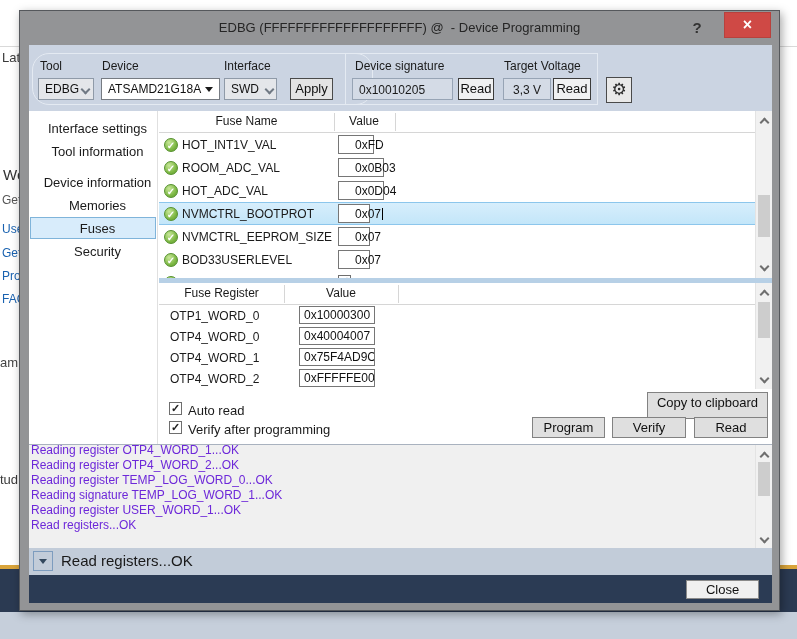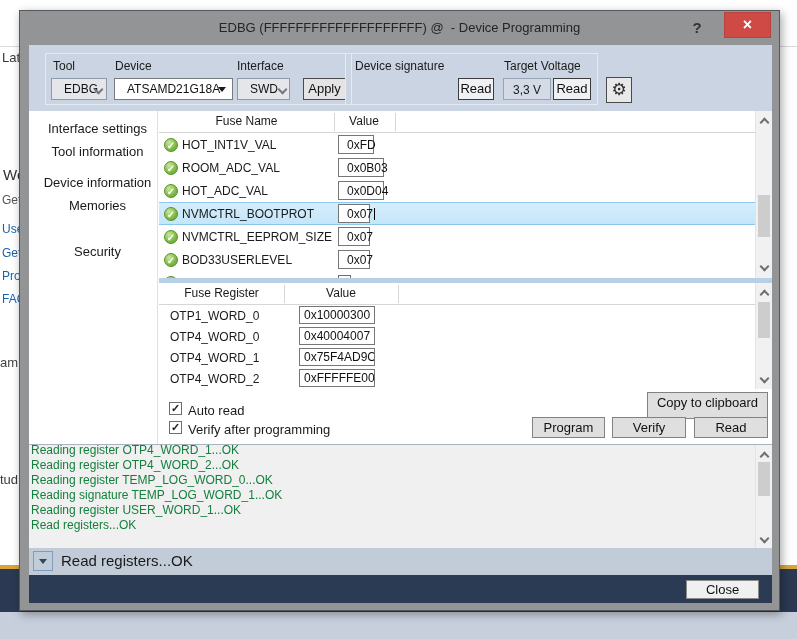--- a/index.html
+++ b/index.html
@@ -29,25 +29,25 @@
   .titlebar { position:absolute; left:0; top:0; width:759px; height:34px; background:#939496; }
   .title { position:absolute; left:0; right:0; top:9px; text-align:center; font-size:13px; color:#252525; }
   .btn-help { position:absolute; right:72px; top:8px; width:20px; height:20px; text-align:center;
               font-weight:bold; font-size:15px; color:#333; cursor:default; }
   .btn-close-x { position:absolute; right:8px; top:1px; width:47px; height:26px; background:#cf4945;
                  border:1px solid #b8413d; text-align:center; color:#fff; font-size:16px; font-weight:bold; line-height:24px; }
 
   
   .toolbar { position:absolute; left:9px; top:34px; width:743px; height:66px; background:#cbd4e2; }
   .tb-panel { position:absolute; top:8px; height:52px; border:1px solid #e4eaf2; }
-  .panel1 { left:16px;  width:307px; }
+  .panel1 { left:3px;  width:341px;border-radius:17px; }
   .panel2 { left:316px; width:253px; }
   .tb-lbl { position:absolute; top:5px; font-size:12px; color:#1a1a1a; white-space:nowrap; }
   .dd { position:absolute; top:24px; height:22px; border:1px solid #8f9aa8; background:#e4e6ea;
-        font-size:12px; color:#111; padding:3px 0 0 12px; }
+        font-size:12px; color:#111; padding:3px 0 0 6px; }
   .dd-white { background:#ffffff; border-color:#767b82; }
   .tri-dn { width:0; height:0; border-left:4px solid transparent; border-right:4px solid transparent;
             border-top:5px solid #1a1a1a; position:absolute; right:6px; top:8px; }
   .btn { background:#dfdfdf; border:1px solid #828282; font-size:13px; color:#111;
          text-align:center; position:absolute; }
   .btn-apply { left:257px; top:24px; width:43px; height:22px; line-height:20px; border-color:#4a4a4a; background:#e4e4e4; }
   .robox { position:absolute; top:24px; height:22px; background:#d4dbe6; border:1px solid #97a4b5;
            font-size:12px; color:#1a1a1a; padding:4px 0 0 6px; }
   .btn-read { top:24px; height:22px; line-height:19px; background:#f0f1f2; border-color:#3c3c3c; }
   .btn-gear { position:absolute; left:577px; top:32px; width:26px; height:26px; background:#e9e9e9;
@@ -66,21 +66,21 @@
   .tbl-head { position:absolute; left:0; top:0; right:17px; height:22px; border-bottom:1px solid #d6d6d6; }
   .th { position:absolute; top:3px; font-size:12px; color:#1a1a1a; text-align:center; }
   .th-sep { position:absolute; top:2px; width:1px; height:18px; background:#d6d6d6; }
   .row { position:absolute; left:0; right:17px; height:23px; }
   .row-sel { background:linear-gradient(#d7eefc,#c3e6f9); border-top:1px solid #8cc6ec; border-bottom:1px solid #8cc6ec; }
   .okicon { position:absolute; left:5px; top:5px; width:14px; height:14px; border-radius:50%;
             background:radial-gradient(circle at 35% 30%, #c9e89a, #7cb743 62%, #5f9c2f);
             border:1px solid #55912d; color:#fff; font-size:10px; font-weight:bold; text-align:center; line-height:13px; }
   .fname { position:absolute; left:23px; top:5px; font-size:12px; color:#1a1a1a; white-space:nowrap; }
   .vbox { position:absolute; left:179px; top:2px; height:19px; background:#fff; border:1px solid #767676;
-          font-size:12px; color:#111; padding:2px 3px 0 8px; white-space:nowrap; }
+          font-size:12px; color:#111; padding:2px 3px 0 16px; white-space:nowrap; }
   .caret { display:inline-block; width:1px; height:12px; background:#000; vertical-align:-2px; margin-left:1px; }
   .cb { position:absolute; width:13px; height:13px; background:#fff; border:1px solid #6e6e6e;
         font-size:11px; font-weight:bold; color:#222; line-height:11px; text-align:center; }
 
   .splitter { position:absolute; left:130px; top:167px; width:613px; height:5px; background:#b7d0e6; }
 
   .reg-row { position:absolute; left:0; right:17px; height:21px; }
   .rname { position:absolute; left:11px; top:4px; font-size:12px; color:#1a1a1a; white-space:nowrap; }
   .rbox { position:absolute; left:140px; top:1px; width:76px; height:18px; background:#fff; border:1px solid #767676;
           font-size:12px; color:#111; padding:1px 0 0 4px; white-space:nowrap; overflow:hidden; }
@@ -100,21 +100,21 @@
   .btn-program { left:503px; top:306px; width:73px; height:21px; line-height:19px; }
   .btn-verify { left:583px; top:306px; width:74px; height:21px; line-height:19px; }
   .btn-read3 { left:665px; top:306px; width:74px; height:21px; line-height:19px; }
   .chk-row { position:absolute; left:140px; height:15px; }
   .chk-row .cb { left:0; top:0; }
   .chk-lbl { position:absolute; left:19px; top:1px; font-size:13px; color:#1a1a1a; white-space:nowrap; }
 
   
   .log { position:absolute; left:9px; top:433px; width:743px; height:104px; background:#f0f0f0;
          border-top:1px solid #a9b2bf; overflow:hidden; }
-  .log-line { font-size:12px; color:#15803d; line-height:15px; padding-left:2px; white-space:nowrap; }
+  .log-line { font-size:12px; color:#6d28d9; line-height:15px; padding-left:2px; white-space:nowrap; }
   .log .first { margin-top:-2px; }
 
   
   .statusrow { position:absolute; left:9px; top:537px; width:743px; height:27px; background:#c2ccd9; }
   .dd-btn { position:absolute; left:4px; top:3px; width:20px; height:20px; border:1px solid #7d9cbe; background:#c2ccd9; }
   .dd-btn .tri { position:absolute; left:5px; top:7px; width:0; height:0;
                  border-left:4px solid transparent; border-right:4px solid transparent; border-top:5px solid #33485e; }
   .status-text { position:absolute; left:32px; top:4px; font-size:15px; color:#1a1a1a; }
 
   
@@ -163,36 +163,38 @@
         <span class="tb-lbl" style="left:191px">Interface</span>
         <div class="dd" style="left:191px; width:53px">
           <span>SWD</span>
           <span class="chev dn" style="right:3px; top:7px"></span>
         </div>
         <div class="btn btn-apply">Apply</div>
       </div>
 
       <div class="tb-panel panel2">
         <span class="tb-lbl" style="left:9px">Device signature</span>
+        <div class="robox" style="left:6px; width:101px">0x10010205</div>
         <div class="btn btn-read" style="left:112px; width:36px">Read</div>
         <span class="tb-lbl" style="left:158px">Target Voltage</span>
         <div class="robox" style="left:157px; width:48px; text-align:center; padding-left:0">3,3 V</div>
         <div class="btn btn-read" style="left:207px; width:38px">Read</div>
       </div>
 
       <div class="btn-gear"><span>⚙</span></div>
     </div>
 
     <div class="main">
 
       <div class="sidebar">
         <div class="side-item" style="top:6px">Interface settings</div>
         <div class="side-item" style="top:29px">Tool information</div>
         <div class="side-item" style="top:60px">Device information</div>
         <div class="side-item" style="top:83px">Memories</div>
+        <div class="side-item sel" style="top:106px">Fuses</div>
         <div class="side-item" style="top:129px">Security</div>
       </div>
 
       <div class="tbl fuse-tbl">
         <div class="tbl-head">
           <span class="th" style="left:0; width:175px">Fuse Name</span>
           <span class="th" style="left:175px; width:60px">Value</span>
           <span class="th-sep" style="left:175px"></span>
           <span class="th-sep" style="left:236px"></span>
         </div>

